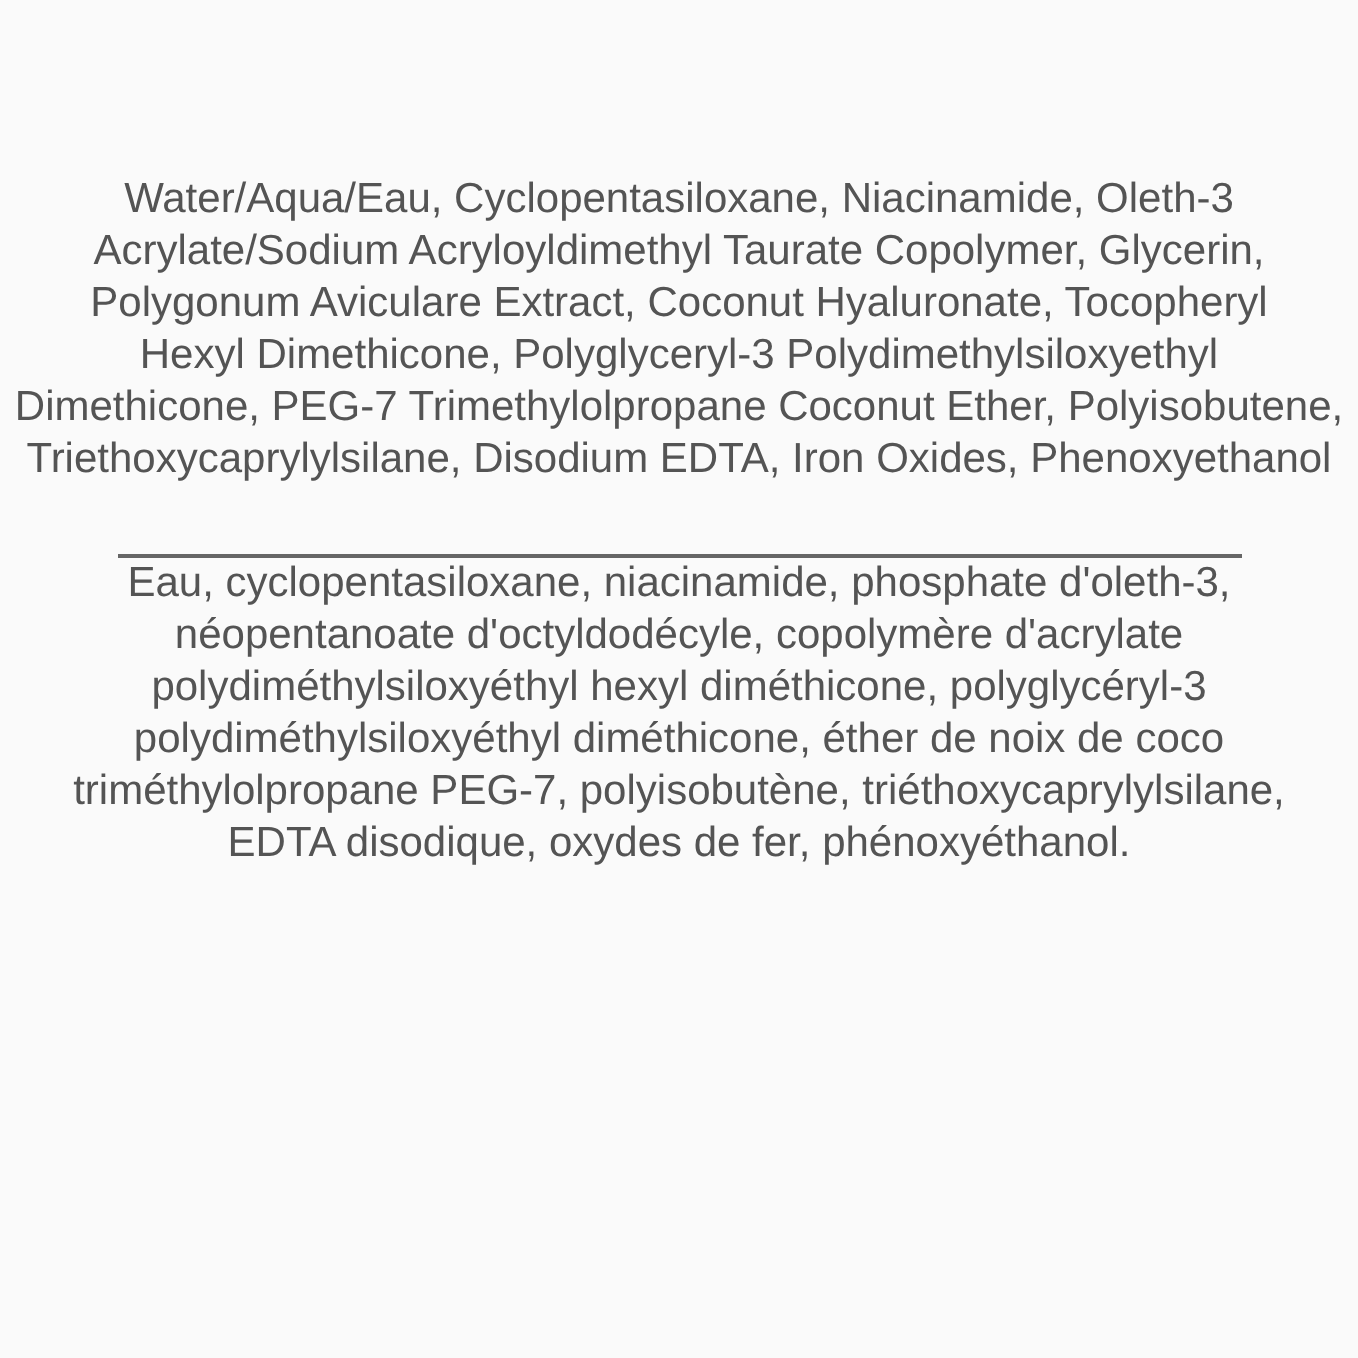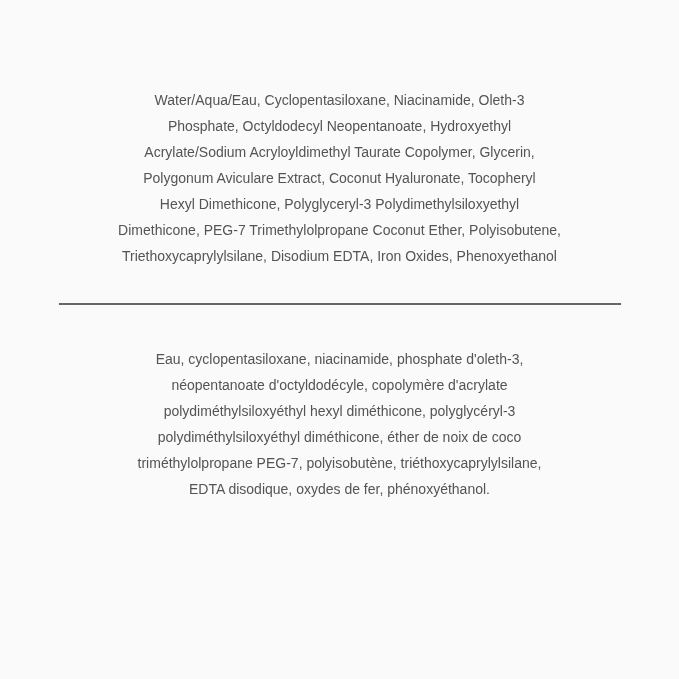--- a/index.html
+++ b/index.html
@@ -7,46 +7,45 @@
     width: 679px;
     height: 679px;
     background: var(--background, #fafafa);
     overflow: hidden;
   }
   .page {
     position: relative;
     width: 679px;
     height: 679px;
     font-family: "Liberation Sans", sans-serif;
-    font-size: 14px;
+    font-size: 21px;
     line-height: 26px;
     color: var(--text, #545454);
     text-align: center;
     -webkit-font-smoothing: antialiased;
   }
   .para { white-space: nowrap; }
   .para.en { padding-top: 87px; }
-  .para.fr { margin-top: 41px; }
+  .para.fr { }
   .line { height: 26px; }
   .divider {
     width: 562px;
     height: 2px;
     background: var(--divider, #666666);
     margin: 34px auto 0 auto;
     border: none;
   }
 </style>
 </head>
 <body>
 
 <div class="page">
 
   <div class="para en">
     <div class="line">Water/Aqua/Eau, Cyclopentasiloxane, Niacinamide, Oleth-3</div>
-    <div class="line">Phosphate, Octyldodecyl Neopentanoate, Hydroxyethyl</div>
     <div class="line">Acrylate/Sodium Acryloyldimethyl Taurate Copolymer, Glycerin,</div>
     <div class="line">Polygonum Aviculare Extract, Coconut Hyaluronate, Tocopheryl</div>
     <div class="line">Hexyl Dimethicone, Polyglyceryl-3 Polydimethylsiloxyethyl</div>
     <div class="line">Dimethicone, PEG-7 Trimethylolpropane Coconut Ether, Polyisobutene,</div>
     <div class="line">Triethoxycaprylylsilane, Disodium EDTA, Iron Oxides, Phenoxyethanol</div>
   </div>
 
   <div class="divider"></div>
 
   <div class="para fr">

